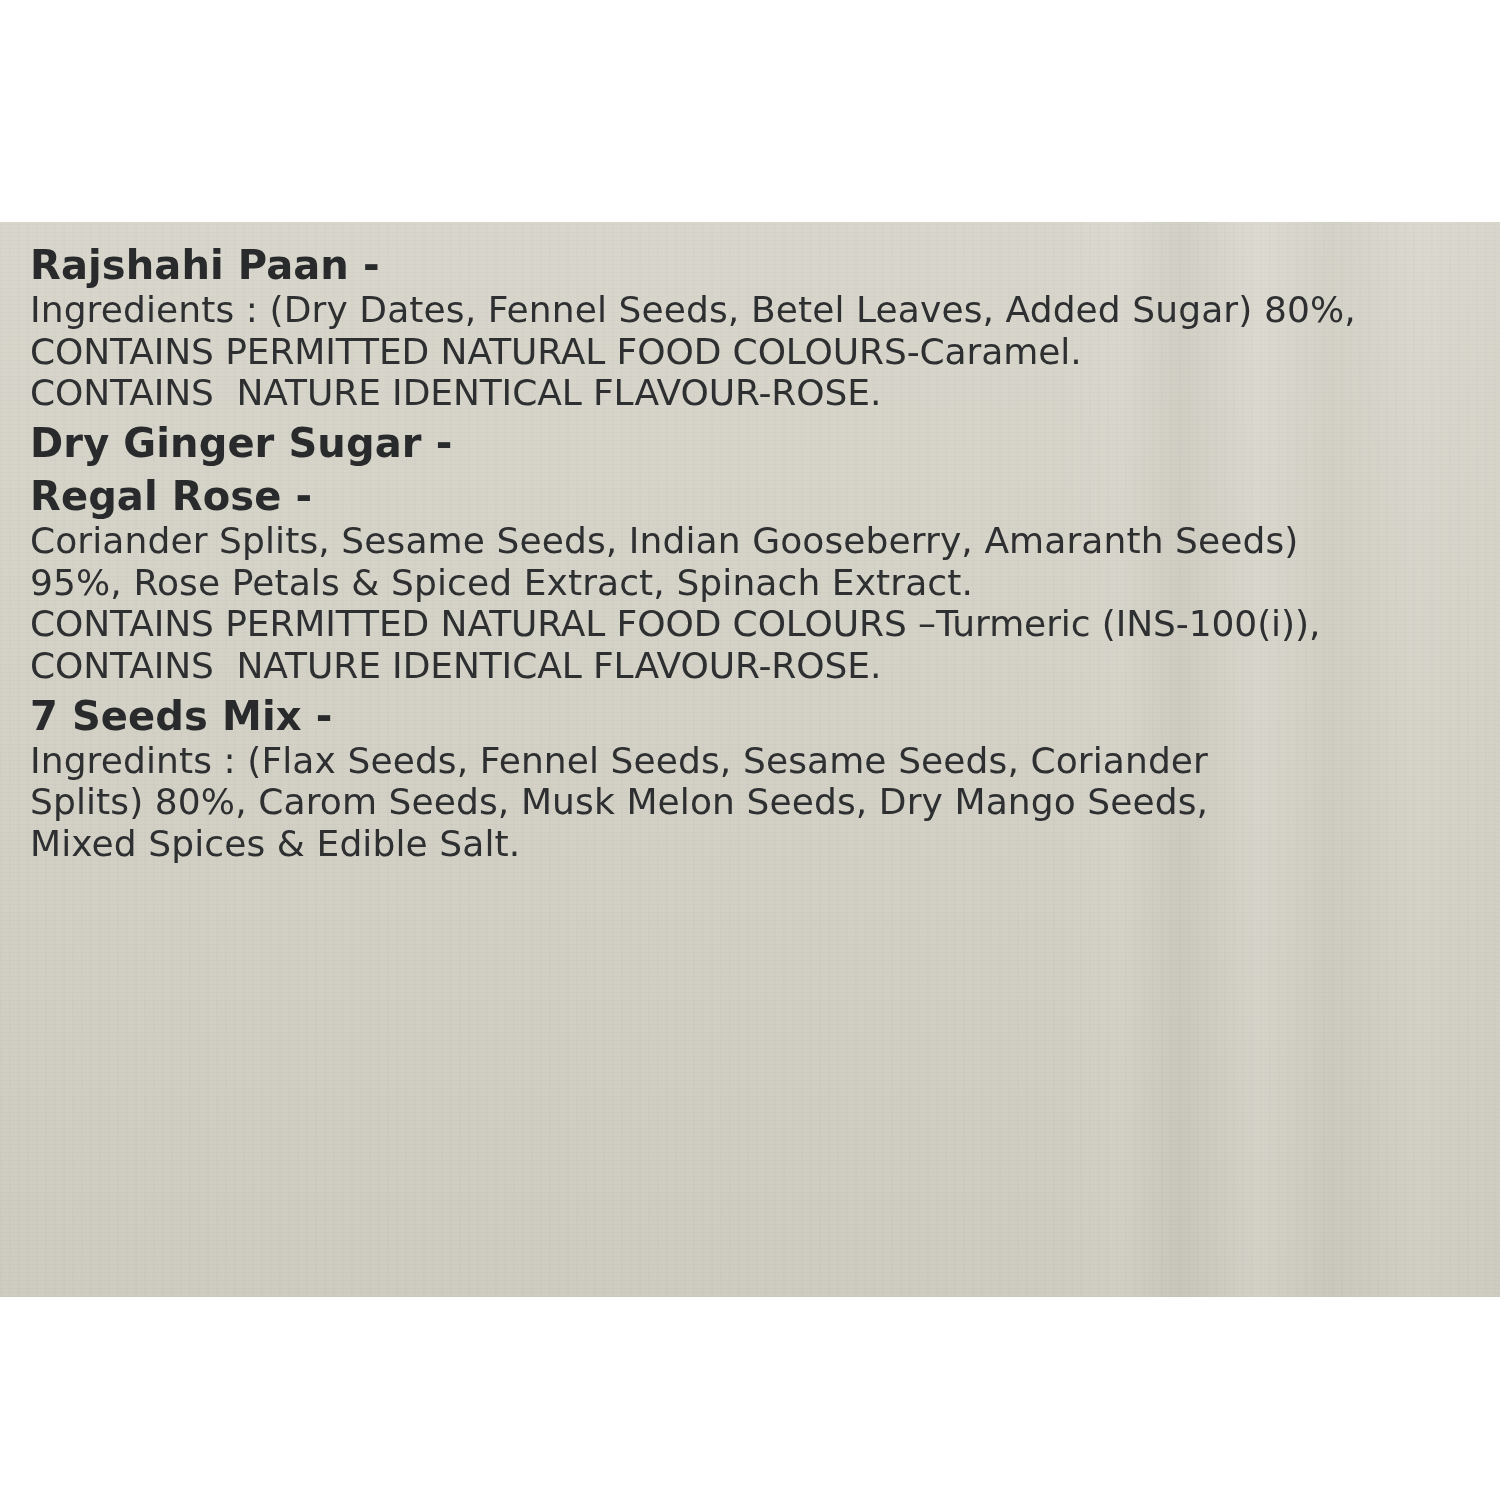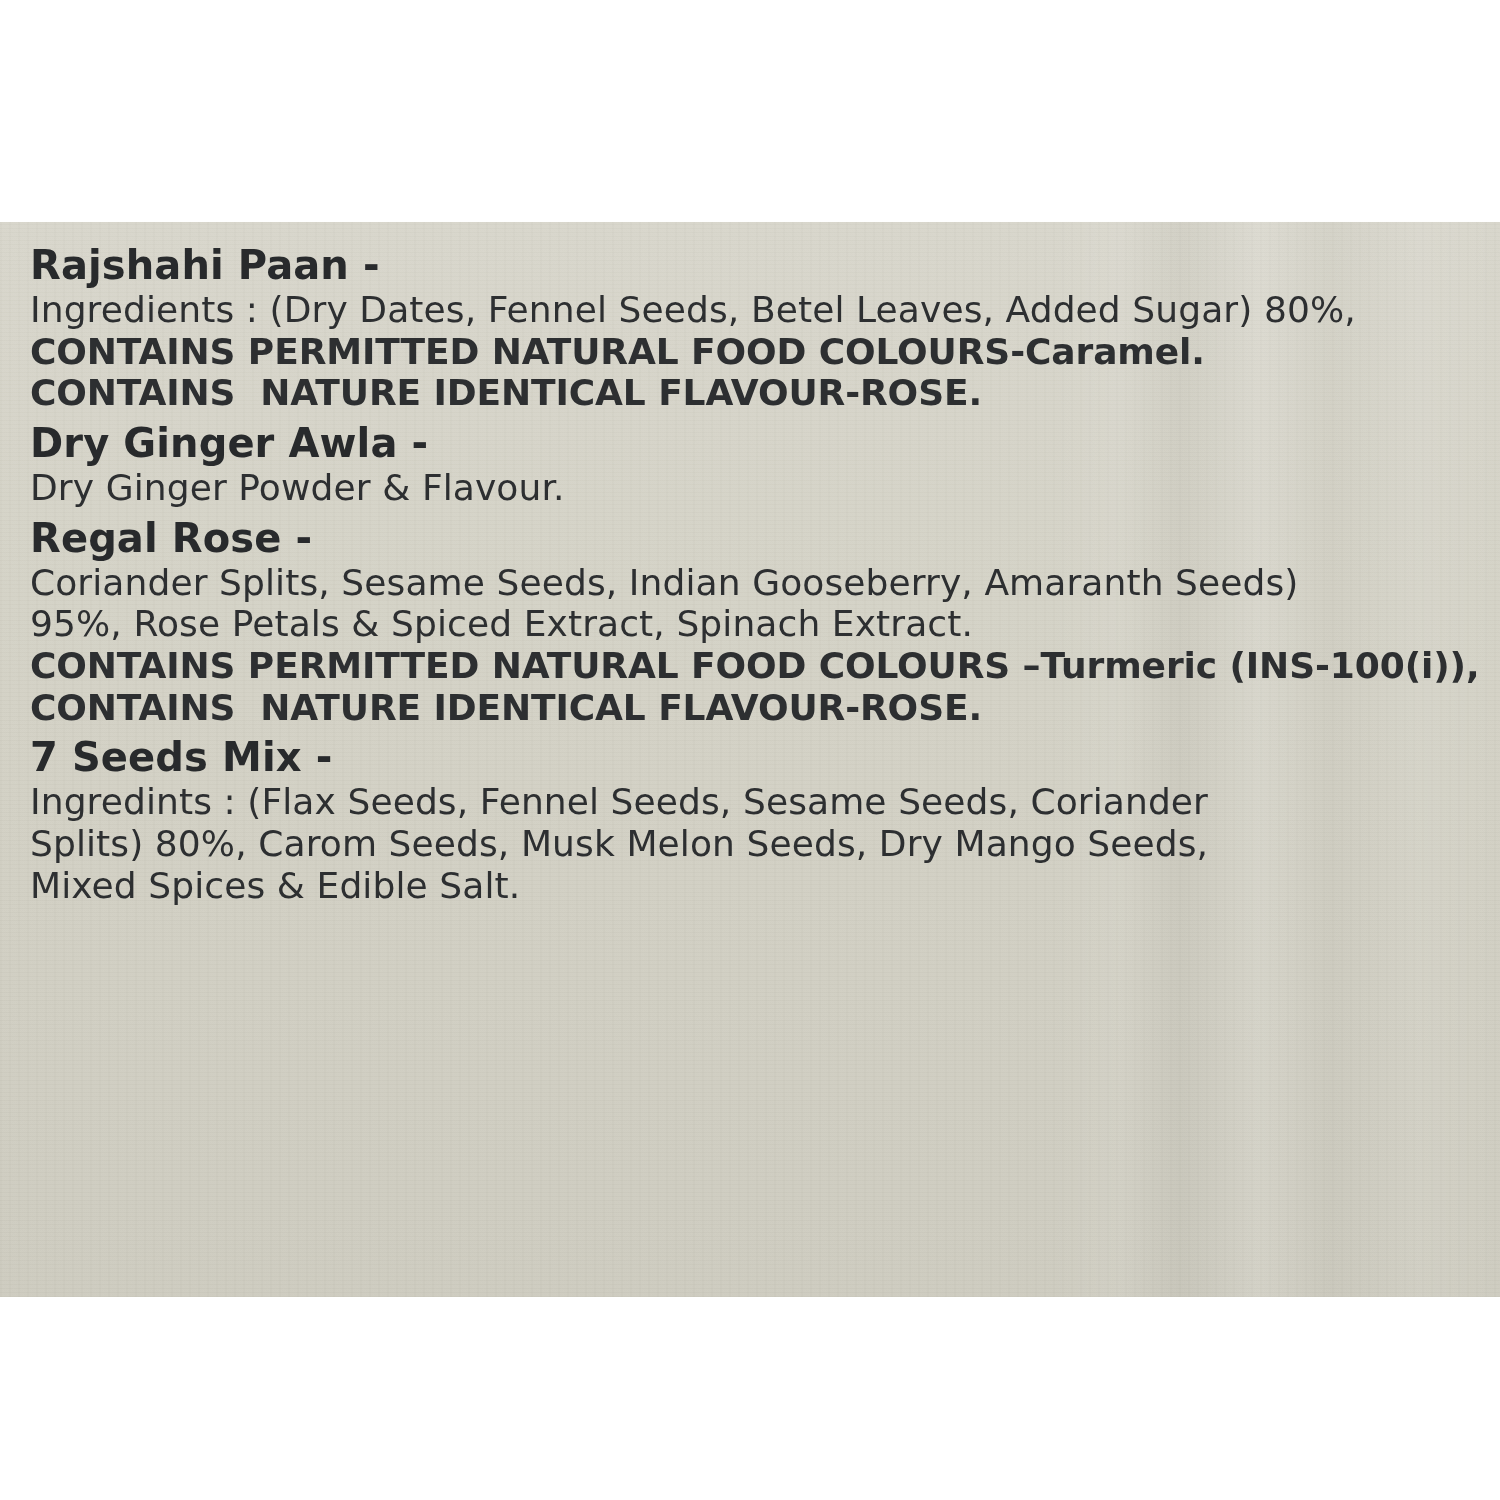--- a/index.html
+++ b/index.html
@@ -77,36 +77,34 @@
   }
   .heading {
     font-weight: 700;
     font-size: 40px;
     padding-top: 6px;
     padding-bottom: 1px;
     color: #282a2c;
   }
   .caps {
     letter-spacing: -0.1px;
-    font-weight: bold;
   }
 </style>
 </head>
 <body>
 
 <div id="label-panel">
   <div id="text-block">
 
     <div class="line heading">Rajshahi Paan -</div>
     <div class="line">Ingredients : (Dry Dates, Fennel Seeds, Betel Leaves, Added Sugar) 80%,</div>
     <div class="line caps">CONTAINS PERMITTED NATURAL FOOD COLOURS-Caramel.</div>
     <div class="line caps">CONTAINS  NATURE IDENTICAL FLAVOUR-ROSE.</div>
 
-    <div class="line heading">Dry Ginger Awla -</div>
-    <div class="line">Dry Ginger Powder &amp; Flavour.</div>
+    <div class="line heading">Dry Ginger Sugar -</div>
 
     <div class="line heading">Regal Rose -</div>
     <div class="line">Coriander Splits, Sesame Seeds, Indian Gooseberry, Amaranth Seeds)</div>
     <div class="line">95%, Rose Petals &amp; Spiced Extract, Spinach Extract.</div>
     <div class="line caps">CONTAINS PERMITTED NATURAL FOOD COLOURS –Turmeric (INS-100(i)),</div>
     <div class="line caps">CONTAINS  NATURE IDENTICAL FLAVOUR-ROSE.</div>
 
     <div class="line heading">7 Seeds Mix -</div>
     <div class="line">Ingredints : (Flax Seeds, Fennel Seeds, Sesame Seeds, Coriander</div>
     <div class="line">Splits) 80%, Carom Seeds, Musk Melon Seeds, Dry Mango Seeds,</div>

